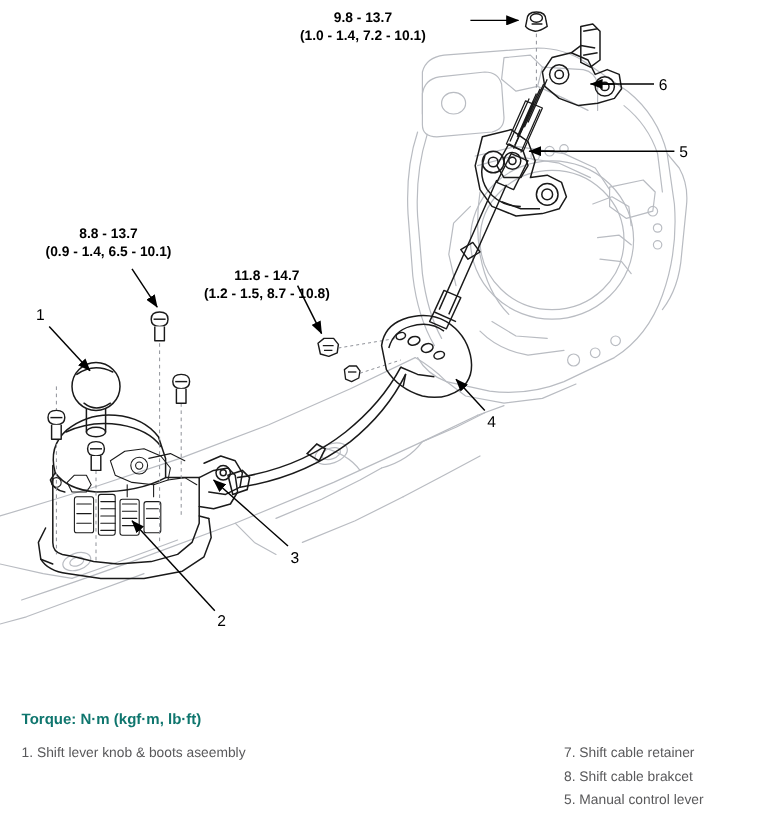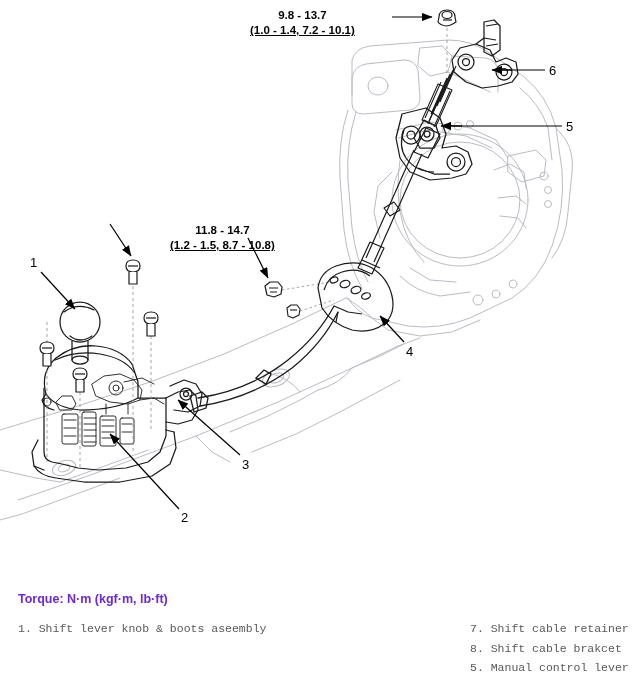--- a/index.html
+++ b/index.html
@@ -31,21 +31,21 @@
     position: absolute;
     font-family: "Liberation Sans", sans-serif;
     font-weight: bold;
     font-size: 11.5px;
     color: #000000;
     line-height: 15px;
     white-space: nowrap;
     text-align: center;
   }
   .torque-label .line1 { display: block; }
-  .torque-label .line2 { display: block; text-decoration: underline; }
+  .torque-label .line2 { display: block; }
   .callout-num {
     position: absolute;
     font-family: "Liberation Sans", sans-serif;
     font-size: 13px;
     color: #000000;
     line-height: 13px;
     white-space: nowrap;
   }
   #legend {
     position: absolute;
@@ -54,31 +54,31 @@
     width: 633px;
     height: 105px;
   }
   #torque-heading {
     position: absolute;
     left: 18px;
     top: 17px;
     font-family: "Liberation Sans", sans-serif;
     font-weight: bold;
     font-size: 12.5px;
-    color: #6d28d9;
+    color: #0f766e;
     white-space: nowrap;
   }
   .legend-col {
     position: absolute;
     top: 44px;
   }
   #legend-col-left { left: 18px; }
   #legend-col-right { left: 470px; }
   .legend-item {
-    font-family: Liberation Mono, monospace;
+    font-family: Liberation Sans, sans-serif;
     font-size: 11.5px;
     color: #59595b;
     line-height: 19.5px;
     white-space: nowrap;
   }
 </style>
 </head>
 <body>
 
 <div id="page">
@@ -366,20 +366,24 @@
       <line x1="545" y1="70" x2="495" y2="70"></line>
       <line x1="512" y1="70" x2="492" y2="70" marker-end="url(#arrowhead)"></line>
     </g>
   </svg>
 
   <div class="torque-label" style="left:250px; top:8px;">
     <span class="line1">9.8 - 13.7</span>
     <span class="line2">(1.0 - 1.4, 7.2 - 10.1)</span>
   </div>
 
+  <div class="torque-label" style="left:38px; top:188px;">
+    <span class="line1">8.8 - 13.7</span>
+    <span class="line2">(0.9 - 1.4, 6.5 - 10.1)</span>
+  </div>
 
   <div class="torque-label" style="left:170px; top:199px;margin-top:24px;">
     <span class="line1">11.8 - 14.7</span>
     <span class="line2">(1.2 - 1.5, 8.7 - 10.8)</span>
   </div>
 
   <div class="callout-num" style="left:30px; top:256px;">1</div>
   <div class="callout-num" style="left:181px; top:511px;">2</div>
   <div class="callout-num" style="left:242px; top:458px;">3</div>
   <div class="callout-num" style="left:406px; top:345px;">4</div>

